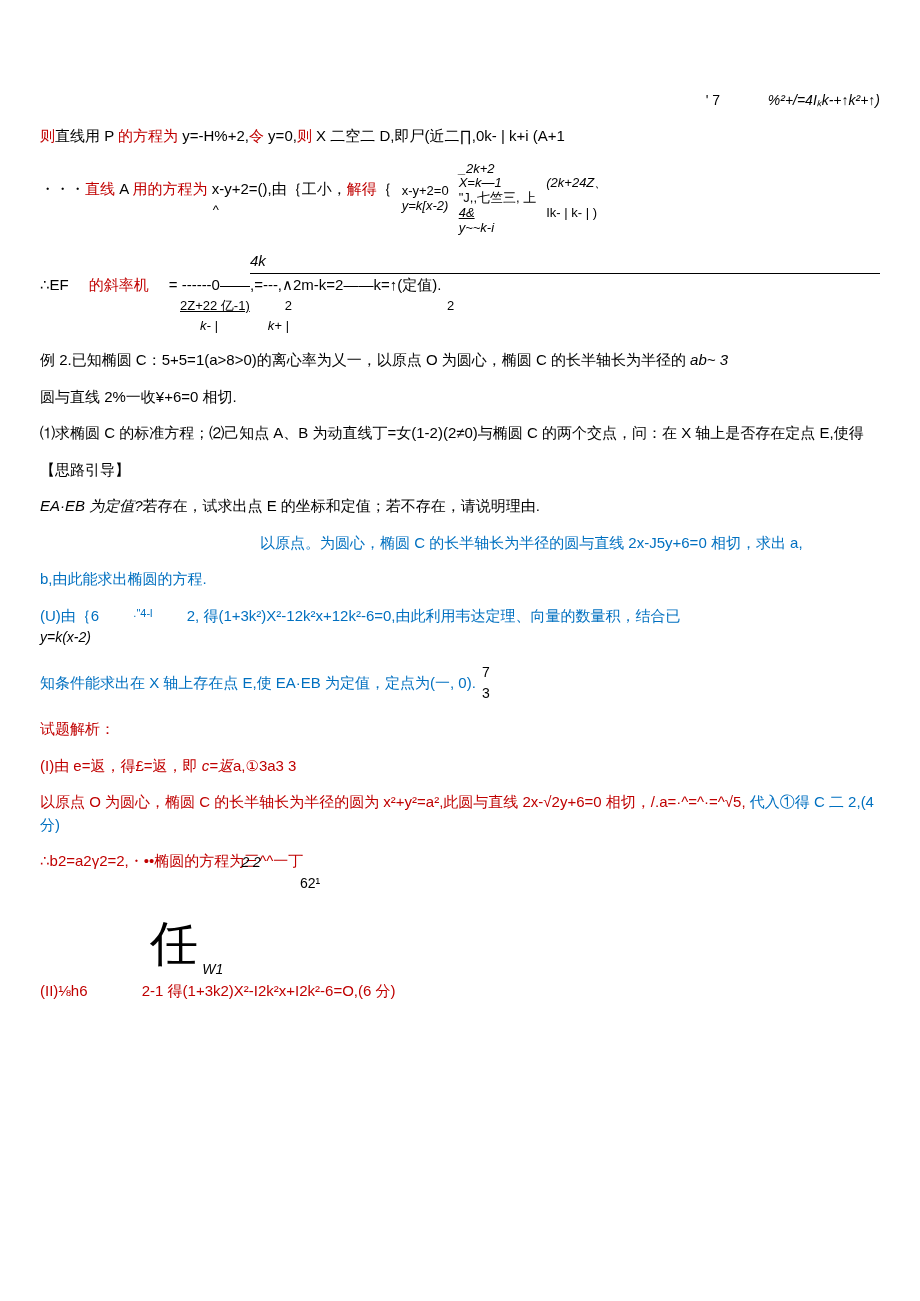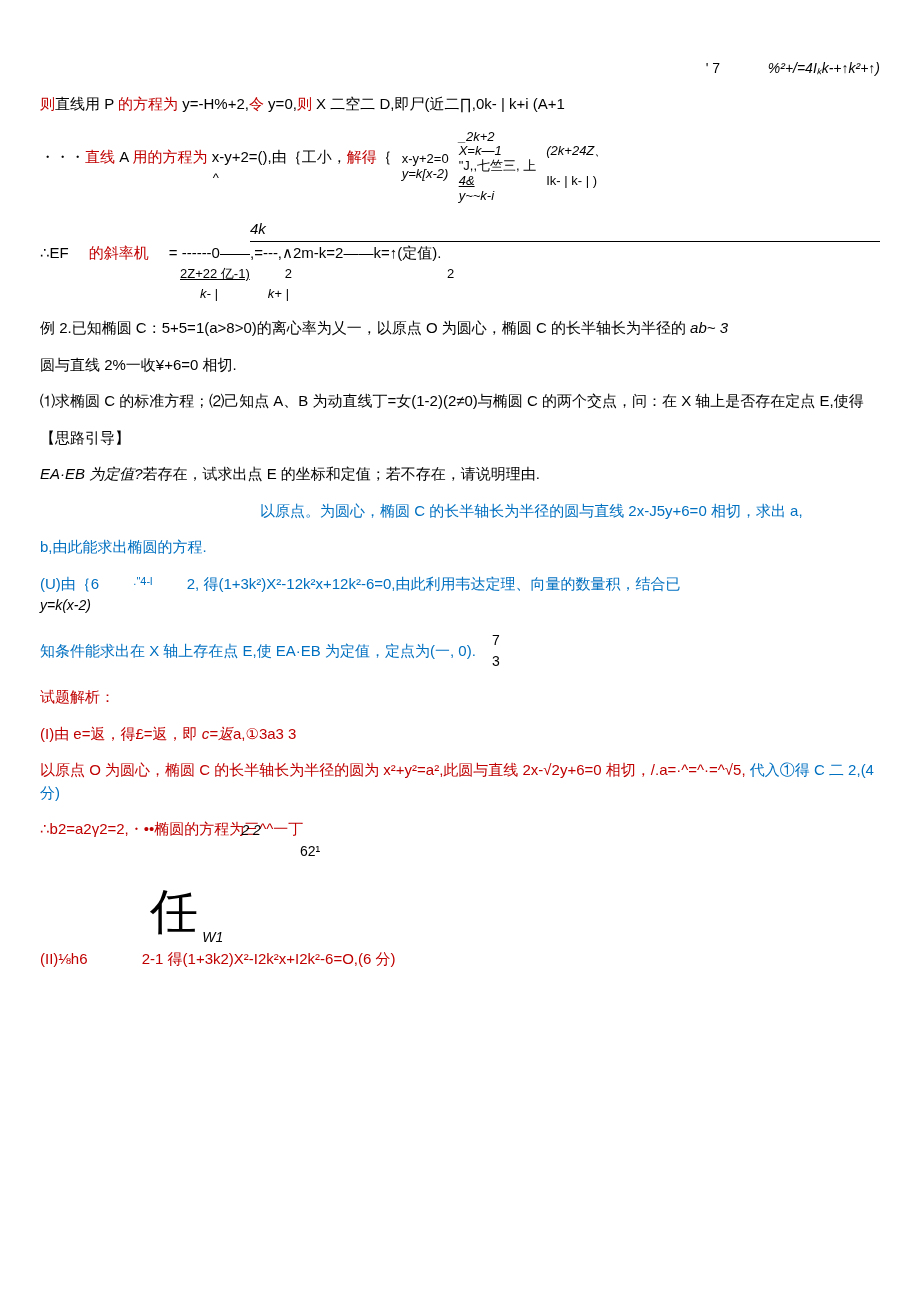--- a/index.html
+++ b/index.html
@@ -6,21 +6,21 @@
     margin: 0;
     padding: 0;
     width: 920px;
     background: #ffffff;
     font-family: "Microsoft YaHei", "SimSun", Arial, sans-serif;
     font-size: 15px;
     color: #000000;
     line-height: 1.5;
   }
   .page {
-    padding: 58px 40px 40px 40px;
+    padding: 90px 40px 40px 40px;
     box-sizing: border-box;
     width: 920px;
   }
   .redish { color: #c00000; }
   .blueish { color: #0070c0; }
   .italic { font-style: italic; }
   .topline {
     text-align: right;
     font-size: 14px;
     margin-bottom: 12px;
@@ -138,21 +138,21 @@
     <div>
       <span>(U)由｛6</span>
       <span class="col" style="font-size:11px;vertical-align:top;margin-left:30px">
         <span>."4-l</span>
       </span>
       <span style="margin-left:30px">2, 得(1+3k²)X²-12k²x+12k²-6=0,由此利用韦达定理、向量的数量积，结合已</span>
     </div>
     <div class="italic" style="font-size:14px;color:#000">y=k(x-2)</div>
   </div>
 
-  <div class="para blueish" style="display:flex;align-items:center;gap:16px">
+  <div class="para blueish" style="display:flex;align-items:center;gap:6px">
     <span>知条件能求出在 X 轴上存在点 E,使 EA·EB 为定值，定点为(一, 0).</span>
     <span class="col" style="color:#000;font-size:14px;text-align:center">
       <span>7</span>
       <span>3</span>
     </span>
   </div>
 
   <div class="para redish">试题解析：</div>
 
   <div class="para redish">

